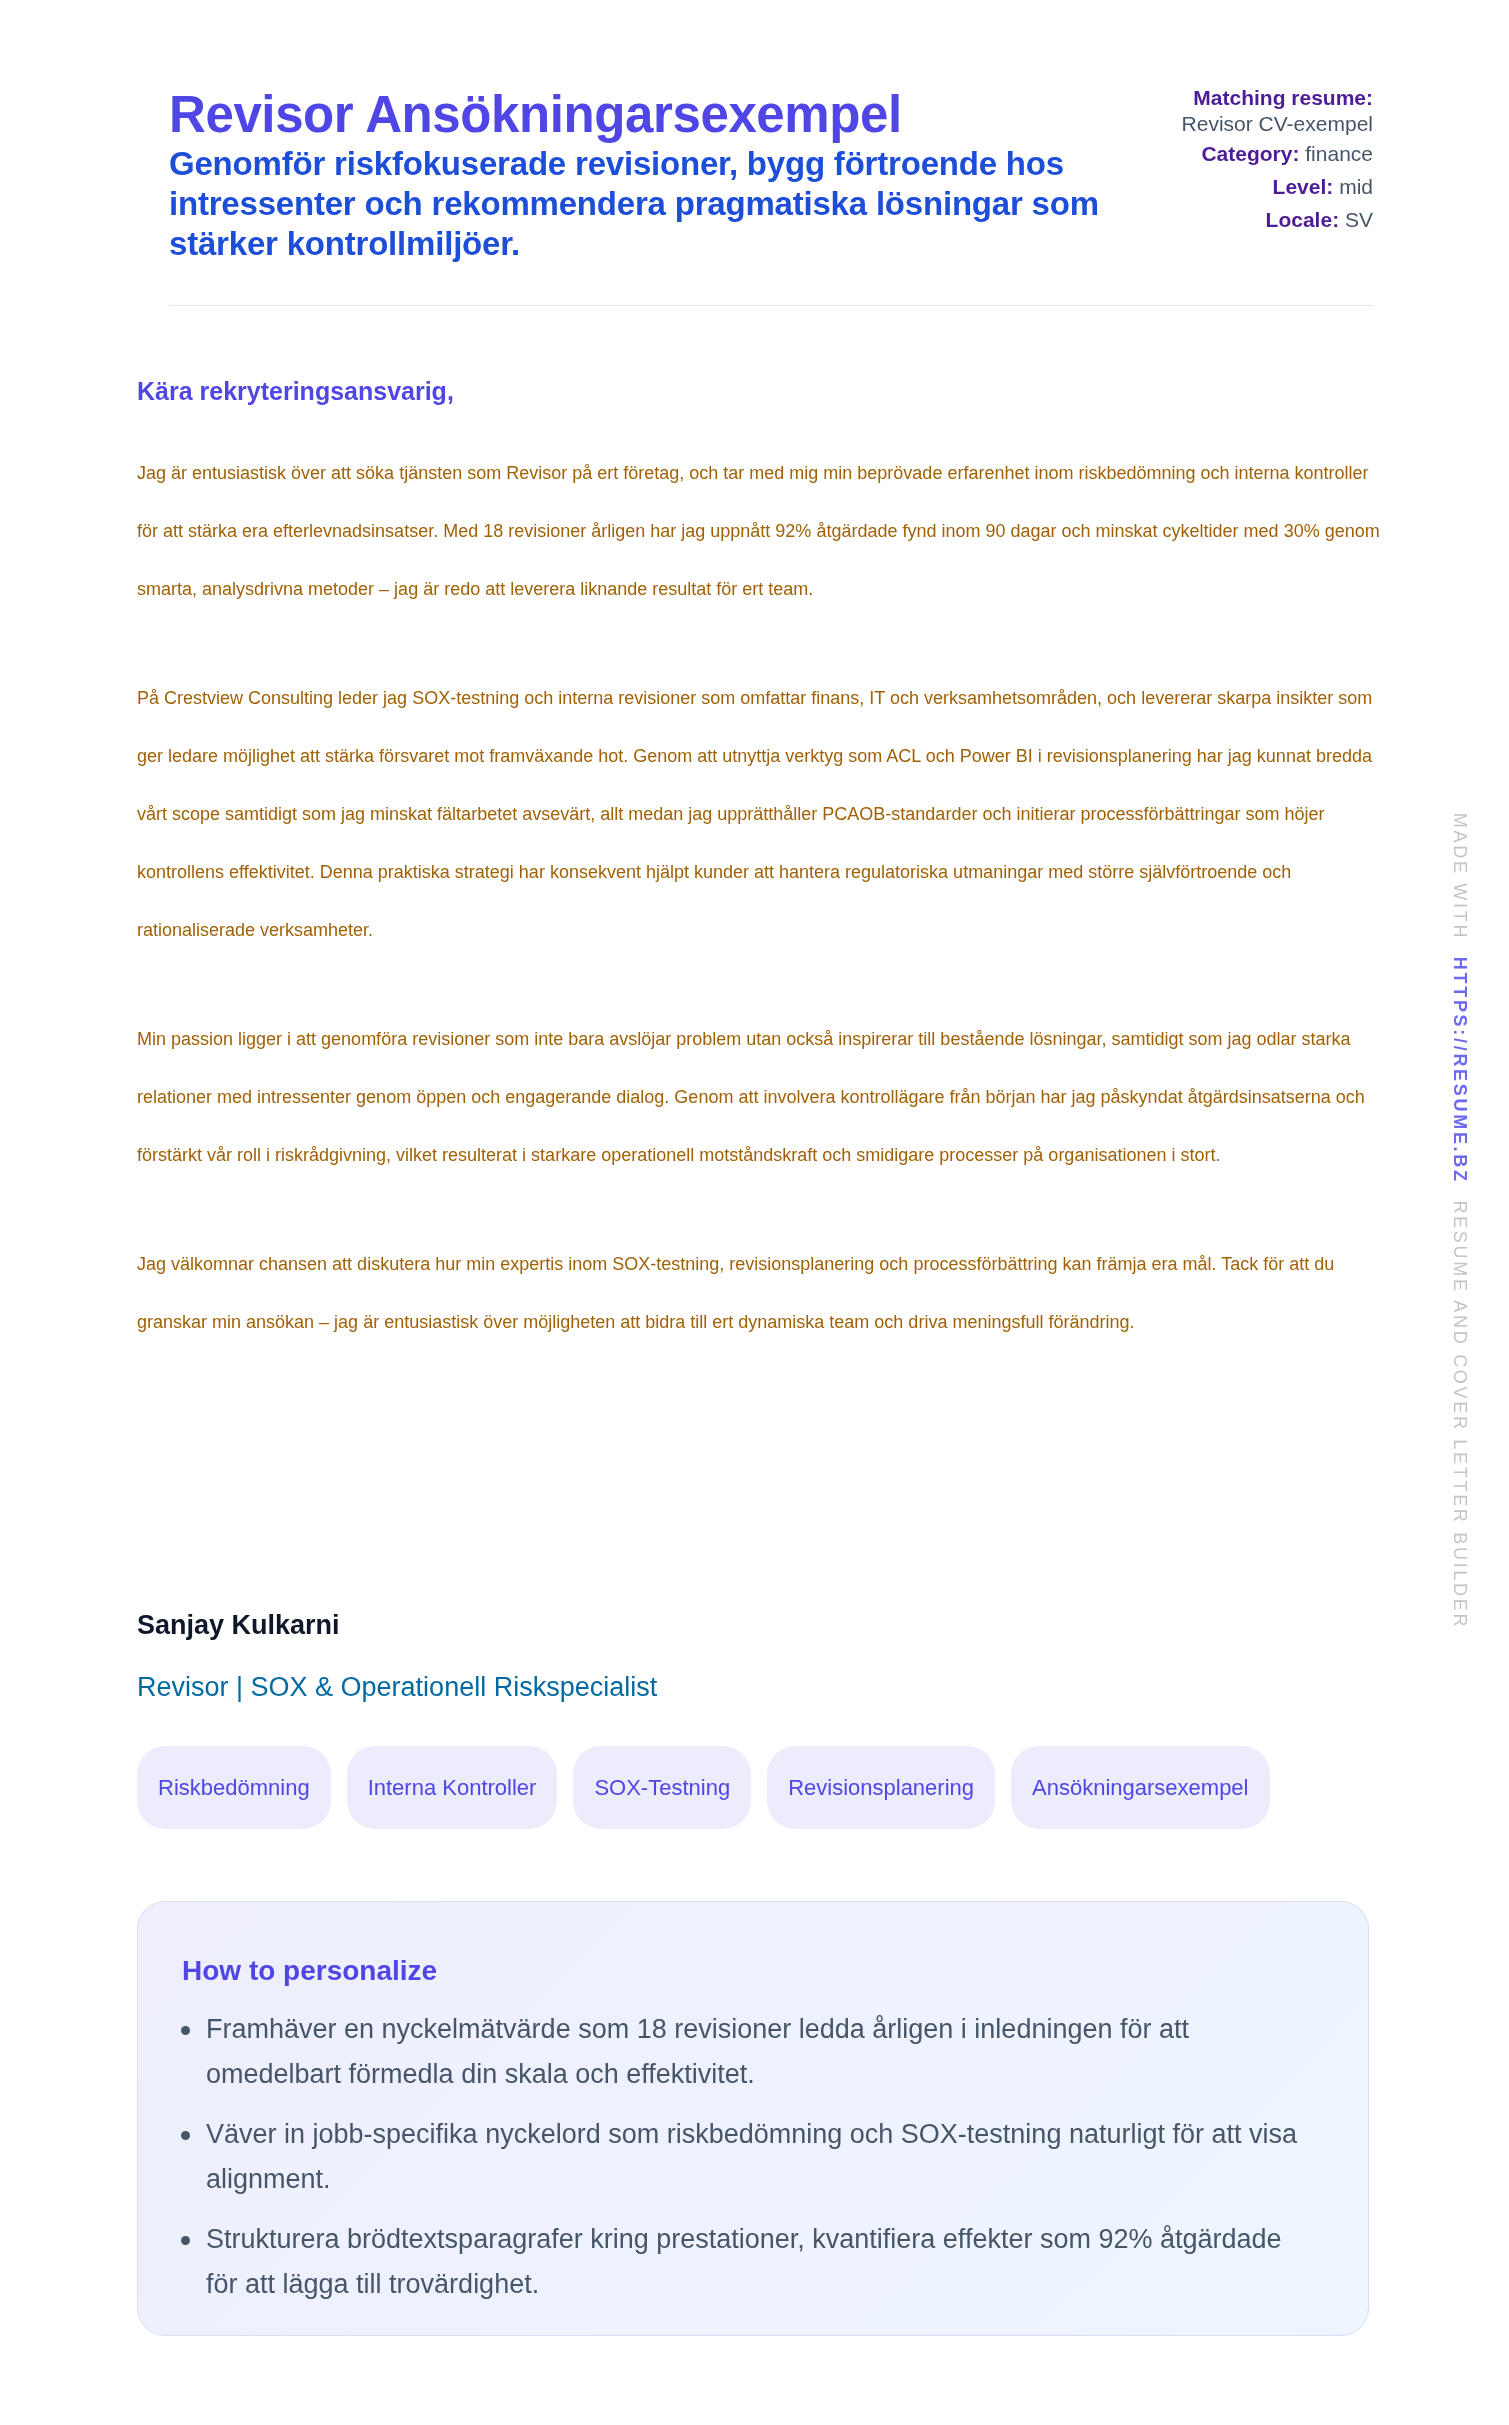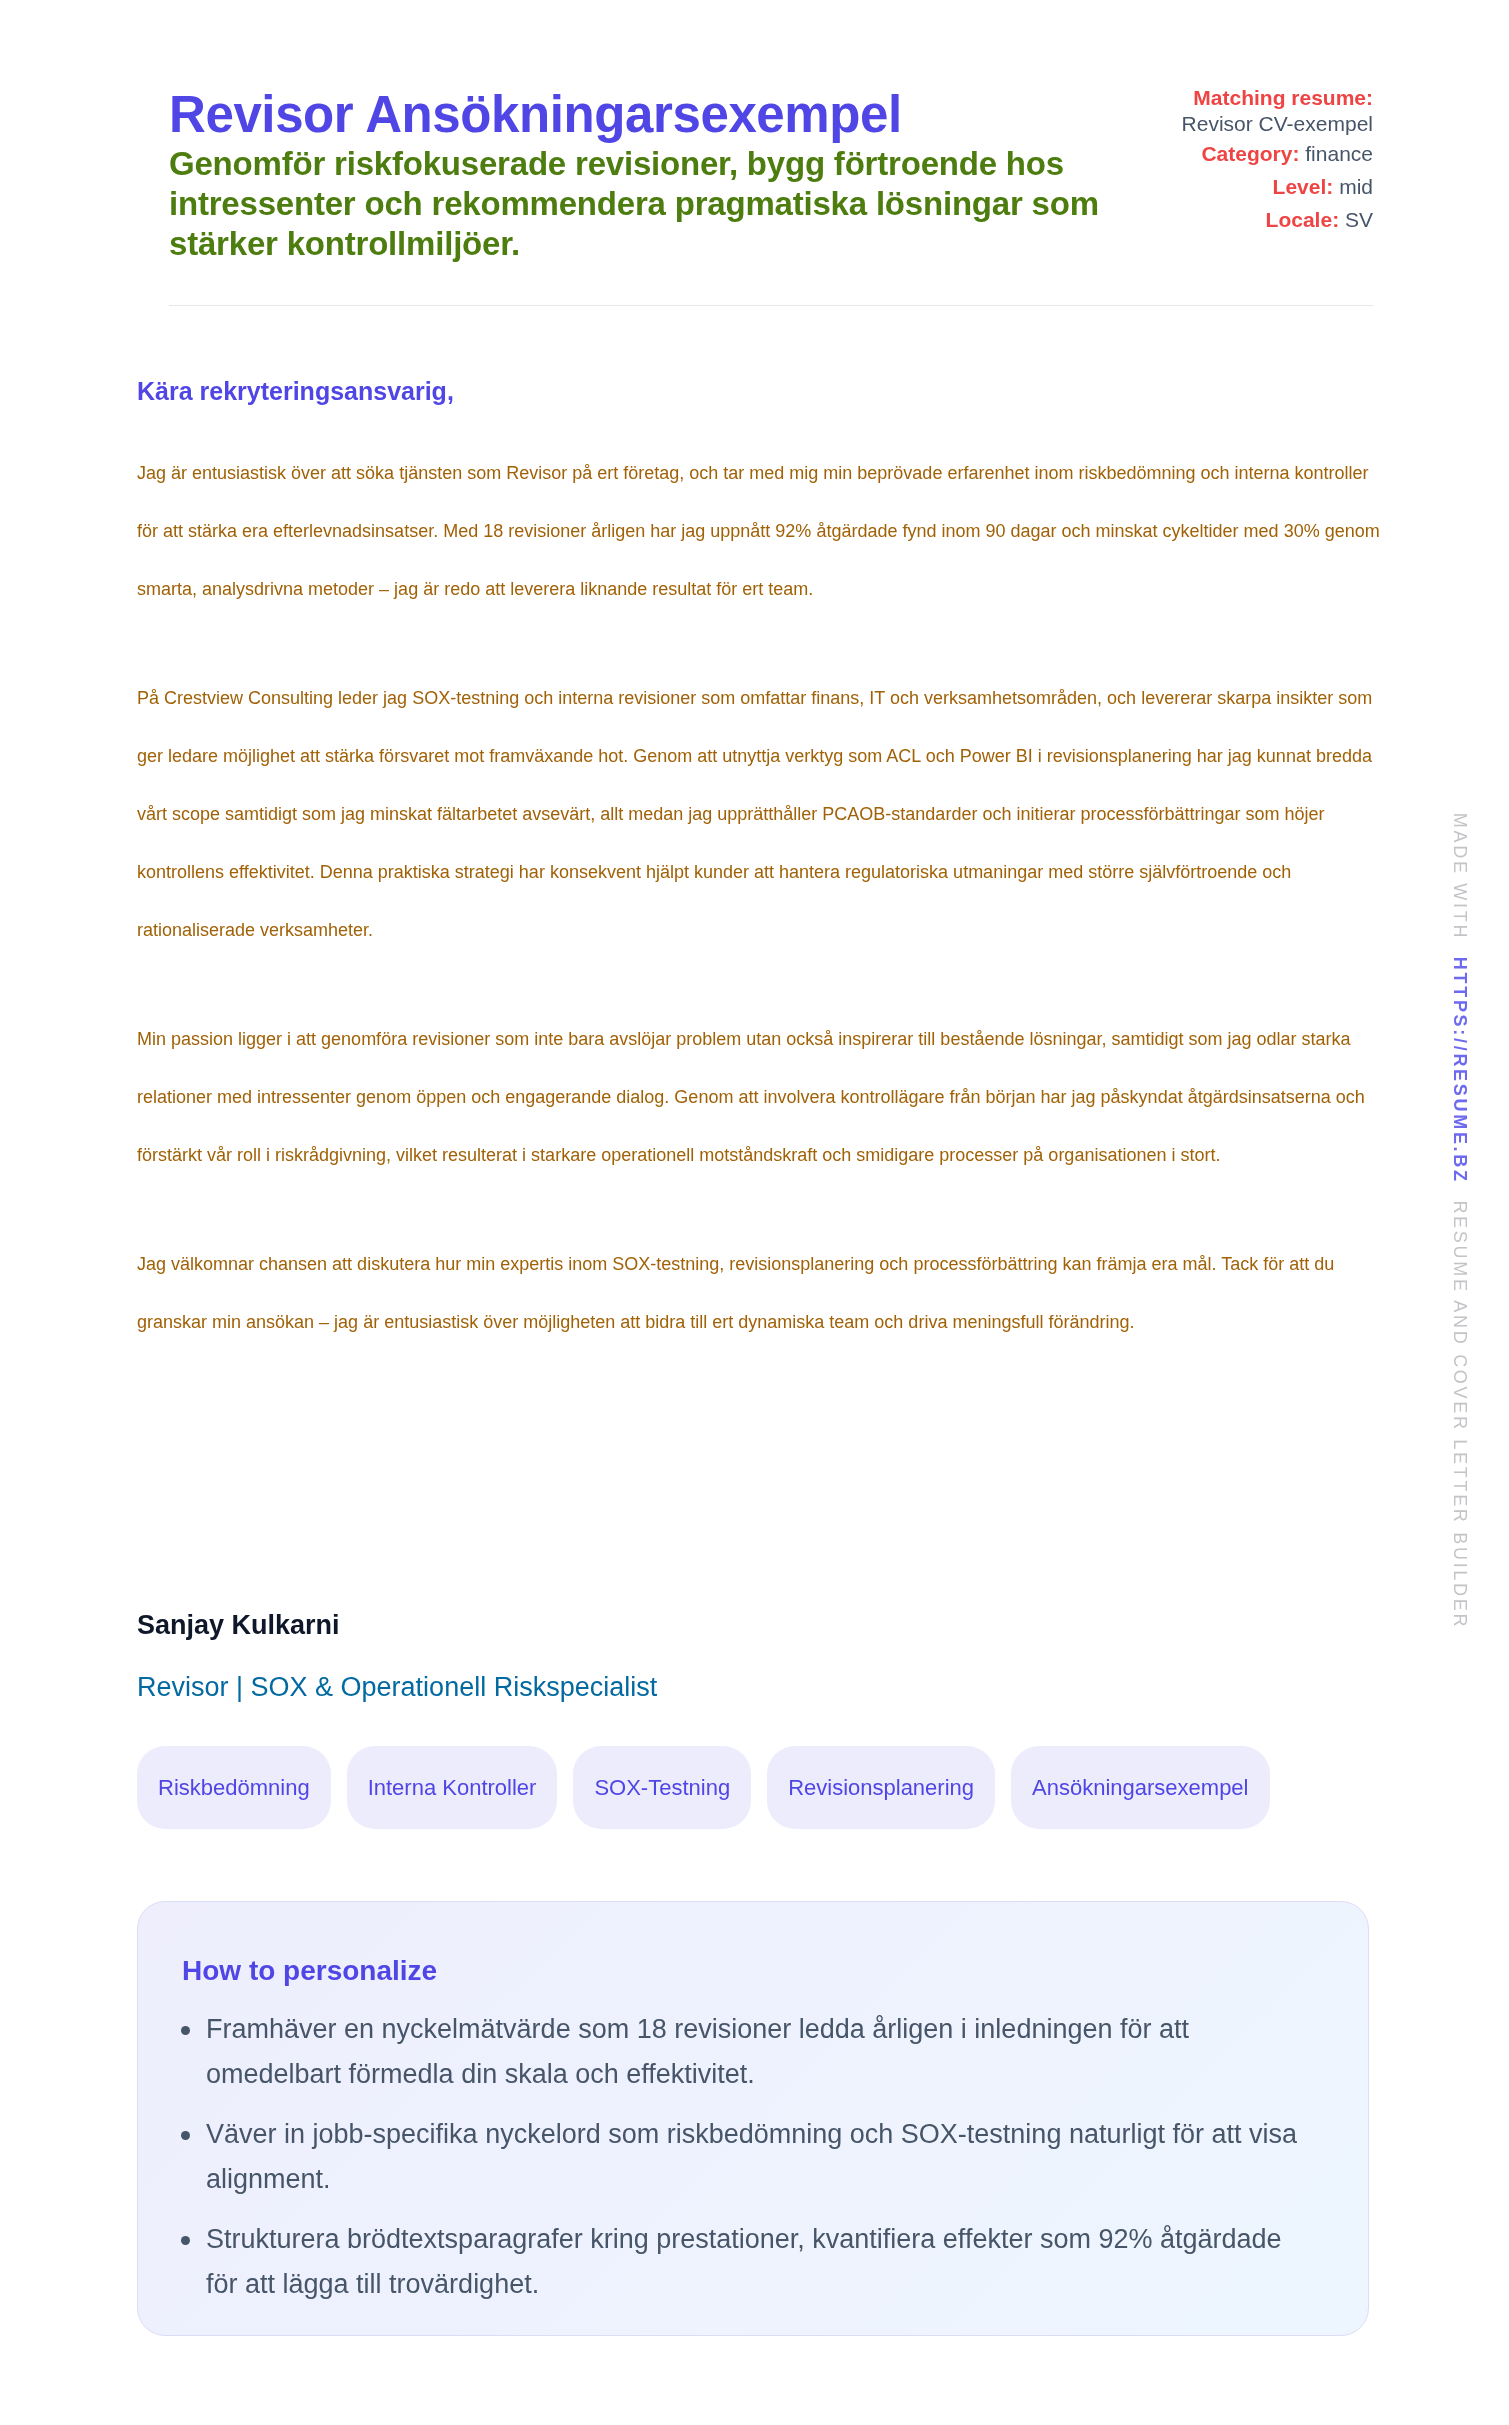--- a/index.html
+++ b/index.html
@@ -8,30 +8,30 @@
     font-family: "Liberation Sans", "DejaVu Sans", sans-serif;
     color: #111827;
   }
   .page { position: absolute; left: 137px; top: 0; width: 1236px; }
   .header { position: relative; padding-top: 85px; height: 220px; border-bottom: 1.8px solid #e5e7eb; margin-left: 32px; }
   .title {
     margin: 0; font-size: 51px; font-weight: 700; color: #4f46e5;
     line-height: 59px; letter-spacing: -0.4px;
   }
   .subtitle {
-    margin: 0; width: 941px; font-size: 33px; font-weight: 700; color: #4d7c0f;
+    margin: 0; width: 941px; font-size: 33px; font-weight: 700; color: #1d4ed8;
     line-height: 40px; letter-spacing: -0.2px;
   }
   .meta {
     position: absolute; right: 0; top: 85px; width: 231px; text-align: right;
     font-size: 21px; line-height: 26px; color: #475569;
   }
   .meta .row { margin-bottom: 7px; }
   .meta .row.tight { margin-bottom: 3.6px; }
-  .meta b { color: #ef4444; font-weight: 700; }
+  .meta b { color: #4c1d95; font-weight: 700; }
 
   .greeting {
     position: absolute; top: 373px; left: 0;
     font-size: 25px; font-weight: 700; color: #4f46e5; line-height: 36px; margin: 0;
   }
   .body { position: absolute; top: 444px; left: 0; width: 1243px; }
   .body p {
     margin: 0 0 51px 0; font-size: 18px; line-height: 58px; color: #a16207;
   }
   .signature { position: absolute; top: 1603px; left: 0; }

